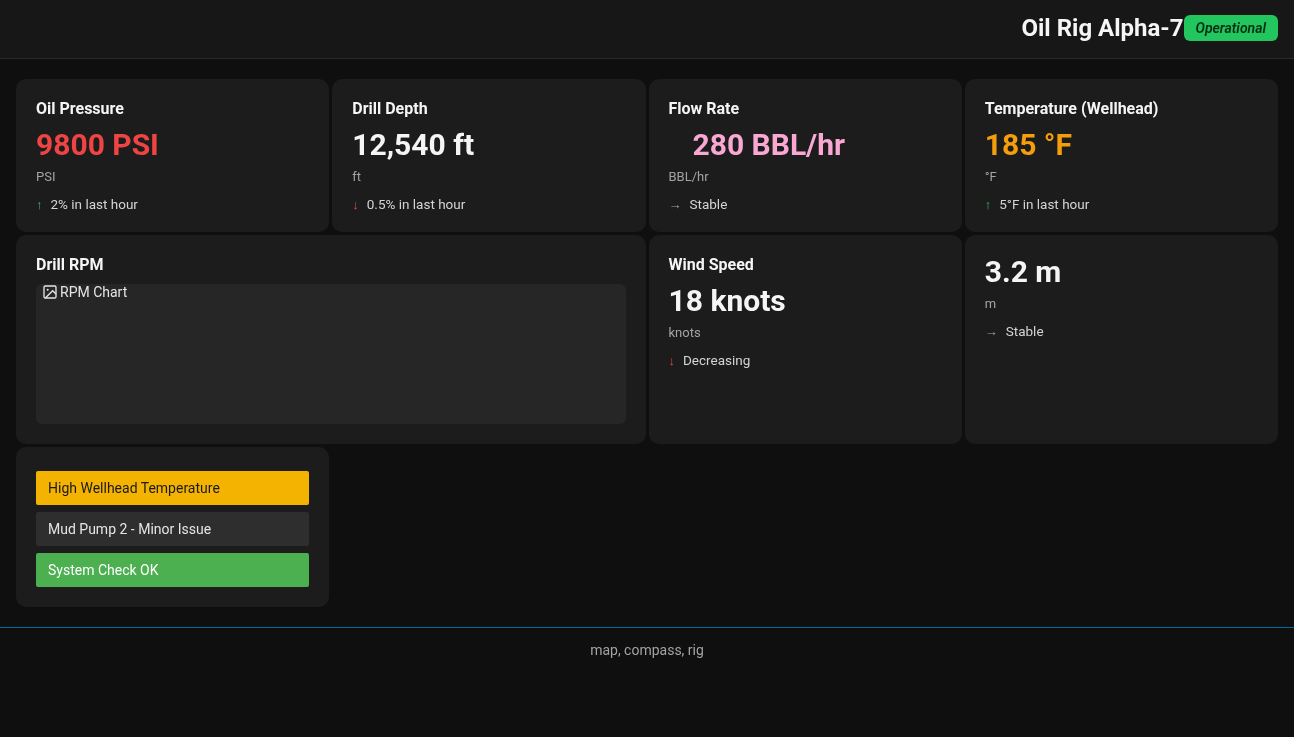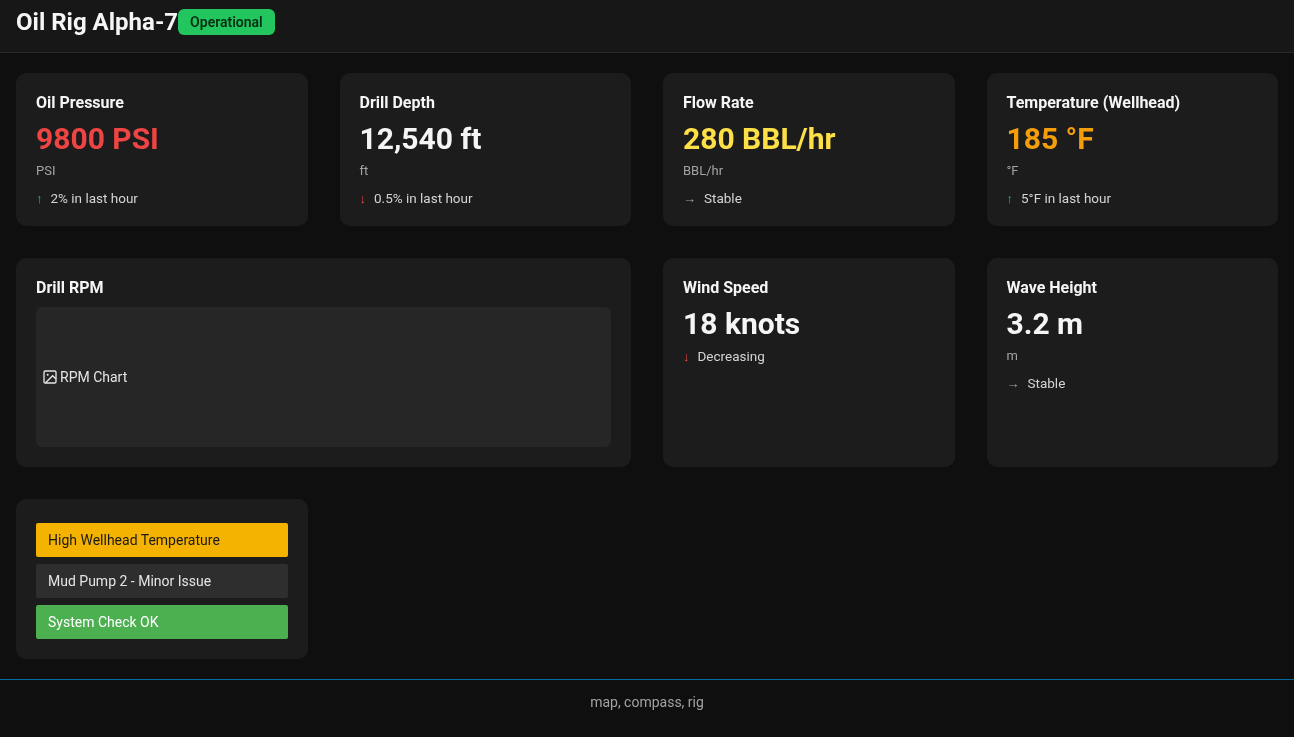--- a/index.html
+++ b/index.html
@@ -5,43 +5,44 @@
   * { box-sizing: border-box; margin: 0; padding: 0; }
   body {
     background: #0f0f0f;
     color: #e5e5e5;
     font-family: -apple-system, BlinkMacSystemFont, "Segoe UI", Roboto, Helvetica, Arial, sans-serif;
     font-size: 14px;
     min-height: 100vh;
   }
   .header {
     display: flex;
-    justify-content: flex-start;
+    justify-content: flex-end;
     align-items: center;
-    padding: 8px 16px 16px 16px;
+    padding: 14px 16px 16px 16px;
     border-bottom: 1px solid #2a2a2a;
     background: #171717;
   }
   .header h1 {
     font-size: 24px;
     font-weight: 700;
     color: #f5f5f5;
   }
   .status-badge {
     background: #22c55e;
     color: #052e12;
     padding: 5px 12px;
     border-radius: 6px;
     font-weight: 600;
     font-size: 14px;
+    font-style: italic;
   }
   .grid {
     display: grid;
     grid-template-columns: repeat(4, 1fr);
-    gap: 32px;
+    gap: 3px;
     padding: 20px 16px;
   }
   .card {
     background: #1c1c1c;
     border-radius: 10px;
     padding: 20px;
   }
   .card-title {
     font-size: 16px;
     font-weight: 700;
@@ -65,31 +66,31 @@
     display: flex;
     align-items: center;
     gap: 8px;
   }
   .arrow { font-size: 13px; line-height: 1; }
   .arrow-up { color: #22c55e; }
   .arrow-down { color: #ef4444; }
   .arrow-right { color: #a3a3a3; }
   .val-red { color: #ef4444; }
   .val-white { color: #f5f5f5; }
-  .val-green { color: #fde047; }
+  .val-green { color: #f9a8d4; margin-left: 24px; }
   .val-orange { color: #f59e0b; }
 
   .span2 { grid-column: span 2; }
 
   .chart-placeholder {
     background: #262626;
     border-radius: 6px;
     height: 140px;
     display: flex;
-    align-items: center;
+    align-items: flex-start;
     padding-left: 6px;
     margin-top: 6px;
   }
   .broken-img-row {
     display: flex;
     align-items: center;
     gap: 2px;
     color: #e5e5e5;
     font-size: 14px;
   }
@@ -181,28 +182,28 @@
           </svg>
         </span>
         <span>RPM Chart</span>
       </div>
     </div>
   </div>
 
   <div class="card">
     <div class="card-title">Wind Speed</div>
     <div class="metric-value val-white">18 knots</div>
+    <div class="metric-unit">knots</div>
     <div class="trend">
       <span class="arrow arrow-down">↓</span>
       <span>Decreasing</span>
     </div>
   </div>
 
   <div class="card">
-    <div class="card-title">Wave Height</div>
     <div class="metric-value val-white">3.2 m</div>
     <div class="metric-unit">m</div>
     <div class="trend">
       <span class="arrow arrow-right">→</span>
       <span>Stable</span>
     </div>
   </div>
 
   <div class="card alerts-card">
     <div class="alerts-list">

